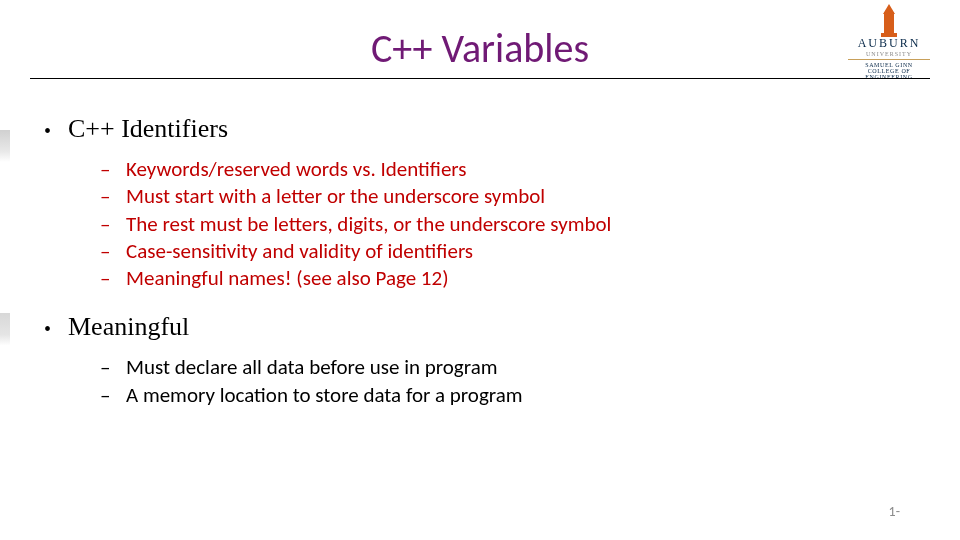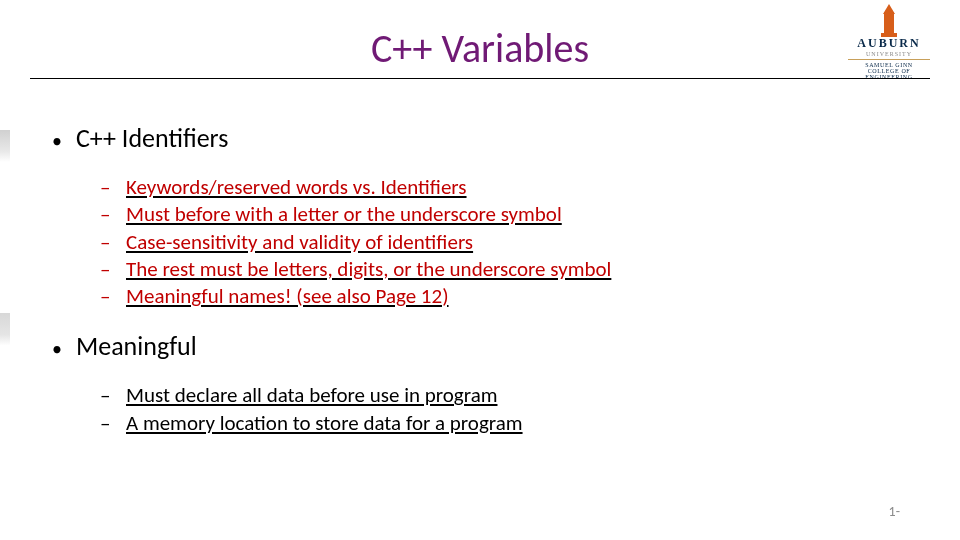--- a/index.html
+++ b/index.html
@@ -67,33 +67,33 @@
   .content {
     position: absolute;
     left: 40px;
     top: 110px;
     width: 800px;
     color: #000;
   }
 
   .lvl1 {
     font-size: 26px;
-    margin: 12px;
+    margin: 4px;
     padding: 0 0 8px 0;
+    font-family: Liberation Serif, serif;
   }
   .lvl1 .bullet {
     display: inline-block;
     width: 24px;
     font-size: 20px;
     vertical-align: middle;
   }
 
   .lvl2-wrap {
-    margin: 12px 0 20px 60px;
-    text-decoration: underline;
+    margin: 4px 0 20px 60px;
   }
   .lvl2 {
     font-size: 21px;
     line-height: 1.3;
     margin: 0;
     padding: 0;
   }
   .lvl2 .dash {
     display: inline-block;
     width: 26px;
@@ -147,21 +147,21 @@
     position: absolute;
     bottom: -3px;
     left: -3px;
     width: 16px;
     height: 4px;
     background: #d75e1a;
   }
   .logo .name {
     font-size: 12px;
     letter-spacing: 2px;
-    font-weight: 700;
+    font-weight: 400;
   }
   .logo .sub  {
     font-size: 6px;
     letter-spacing: 1px;
     color: #8a8a8a;
   }
   .logo hr {
     border: none;
     border-top: 1px solid #c8a05a;
     margin: 2px 4px;
@@ -191,23 +191,23 @@
   <div class="title">C++ Variables</div>
   <div class="title-hr"></div>
 
   <div class="content">
 
     <p class="lvl1">
       <span class="bullet">•</span><span>C++ Identifiers</span>
     </p>
     <div class="lvl2-wrap red">
       <p class="lvl2"><span class="dash">–</span><span>Keywords/reserved words vs. Identifiers</span></p>
-      <p class="lvl2"><span class="dash">–</span><span>Must before with a letter or the underscore symbol</span></p>
+      <p class="lvl2"><span class="dash">–</span><span>Must start with a letter or the underscore symbol</span></p>
+      <p class="lvl2"><span class="dash">–</span><span>The rest must be letters, digits, or the underscore symbol</span></p>
       <p class="lvl2"><span class="dash">–</span><span>Case-sensitivity and validity of identifiers</span></p>
-      <p class="lvl2"><span class="dash">–</span><span>The rest must be letters, digits, or the underscore symbol</span></p>
       <p class="lvl2"><span class="dash">–</span><span>Meaningful names! (see also Page 12)</span></p>
     </div>
 
     <p class="lvl1">
       <span class="bullet">•</span><span>Meaningful</span>
     </p>
     <div class="lvl2-wrap">
       <p class="lvl2"><span class="dash">–</span><span>Must declare all data before use in program</span></p>
       <p class="lvl2"><span class="dash">–</span><span>A memory location to store data for a program</span></p>
     </div>

